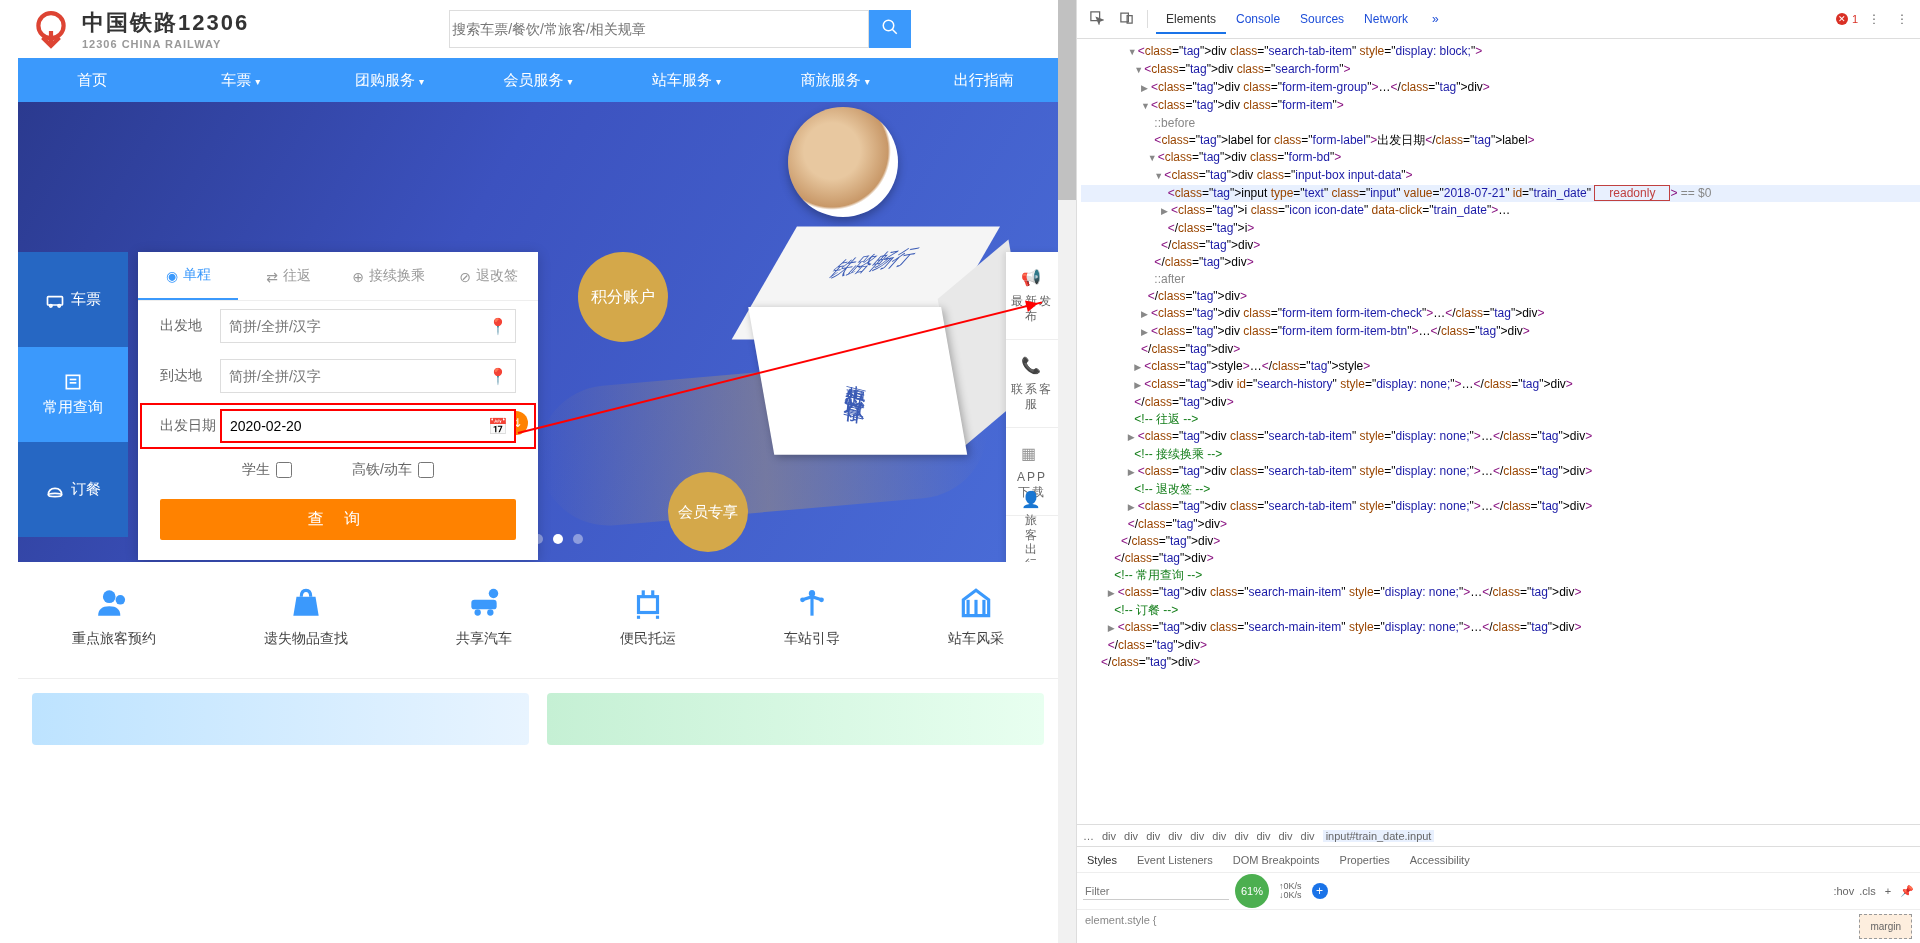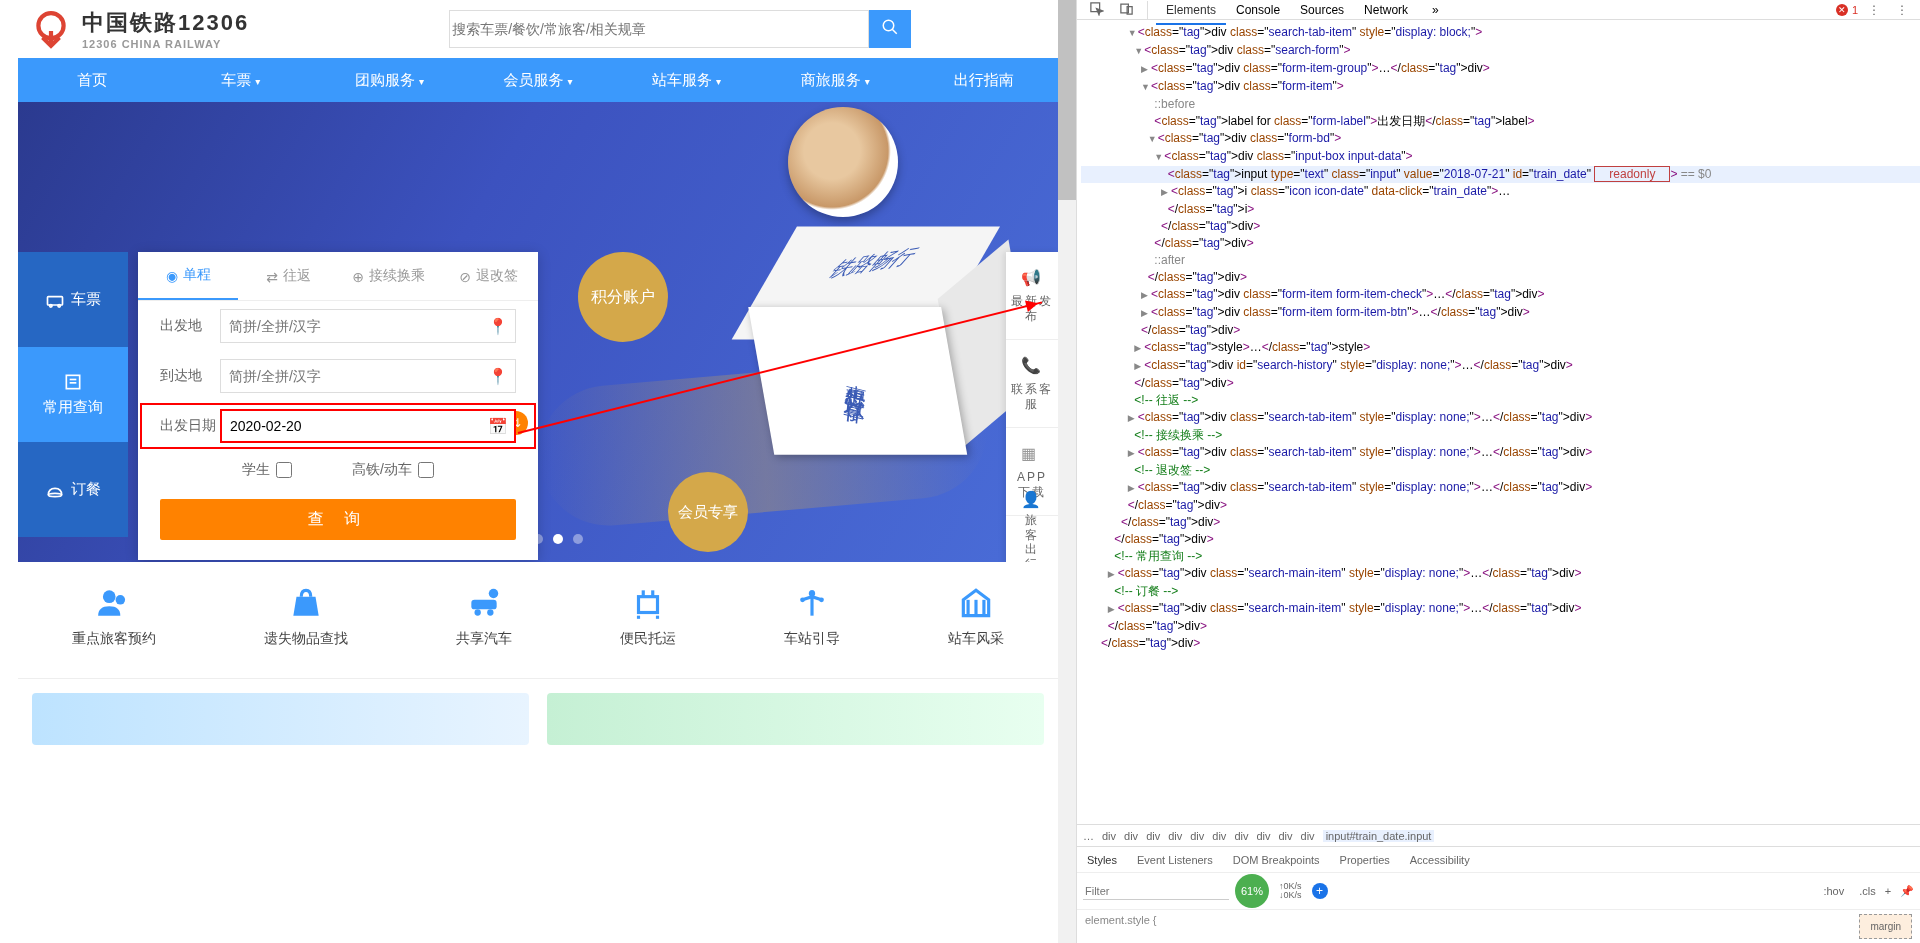--- a/index.html
+++ b/index.html
@@ -82,25 +82,25 @@
 .svc-icon { width:38px; height:38px; margin:0 auto 8px; color:#3b99fc; }
 .svc-label { font-size:14px; color:#444; }
 
 
 .promos { display:flex; gap:18px; padding:14px 14px 0; }
 .promo { flex:1; height:52px; border-radius:4px; }
 .pA { background:linear-gradient(90deg,#bde3ff,#e8f4ff); }
 .pB { background:linear-gradient(90deg,#c5f0d4,#e8fff0); }
 
 
-.dt-toolbar { height:20px; display:flex; align-items:center; border-bottom:1px solid #ddd; padding:0 6px; gap:4px; }
+.dt-toolbar { height:39px; display:flex; align-items:center; border-bottom:1px solid #ddd; padding:0 6px; gap:4px; }
 .dt-toolbar .ico { width:26px; text-align:center; color:#666; cursor:pointer; font-size:14px; }
 .dt-toolbar .sep { width:1px; height:18px; background:#ddd; margin:0 4px;}
 .dt-tabs { display:flex; }
-.dt-tab { padding:0 10px; height:30px; line-height:30px; font-size:12px; color:#000000; cursor:pointer; }
+.dt-tab { padding:0 10px; height:30px; line-height:30px; font-size:12px; color:#1d4ed8; cursor:pointer; }
 .dt-tab.active { border-bottom:2px solid #1a73e8; color:#333;}
 .dt-err { margin-left:auto; display:flex; align-items:center; gap:4px; color:#d93025; font-size:11px;}
 .dt-err-ico{width:12px;height:12px;background:#d93025;border-radius:50%;color:#fff;display:inline-flex;align-items:center;justify-content:center;font-size:9px;}
 .dt-menu { width:24px; text-align:center; cursor:pointer; color:#666;}
 
 .dt-tree { flex:1; overflow:auto; padding:4px 0 4px 4px; line-height:17px; }
 .dt-tree .ln { white-space:pre; }
 .tag{color:#881280;} .attr{color:#994500;} .val{color:#1a1aa6;} .txt{color:#000;} .cmt{color:#127d18;} .pseudo{color:#888;}
 .ln.sel { background:#e8f0fe; }
 .readonly-box { border:1px solid #c04040; padding:0 14px; color:#c04040; }
@@ -437,21 +437,21 @@
   <div class="dt-styles-bar">
     <input placeholder="Filter" style="">
     <div class="net-circle">61%</div>
     <div class="net-badge">
         <span>↑<span>0K/s</span></span>
         <span>↓<span>0K/s</span></span>
       </div>
     <div class="plus-c">+</div>
     <span style="font-size:11px;color:#666;margin-left:auto;">
       <span>:hov</span>
-      <span style="margin-left:12px;">.cls</span>
+      <span style="margin-left:2px;">.cls</span>
       <span style="margin-left:6px;">+</span>
       <span style="margin-left:6px;">📌</span>
     </span>
   </div>
   <div class="dt-styles-body">
     <span>element.style {</span>
     <span class="box-model">margin</span>
   </div>
 </div>
 

